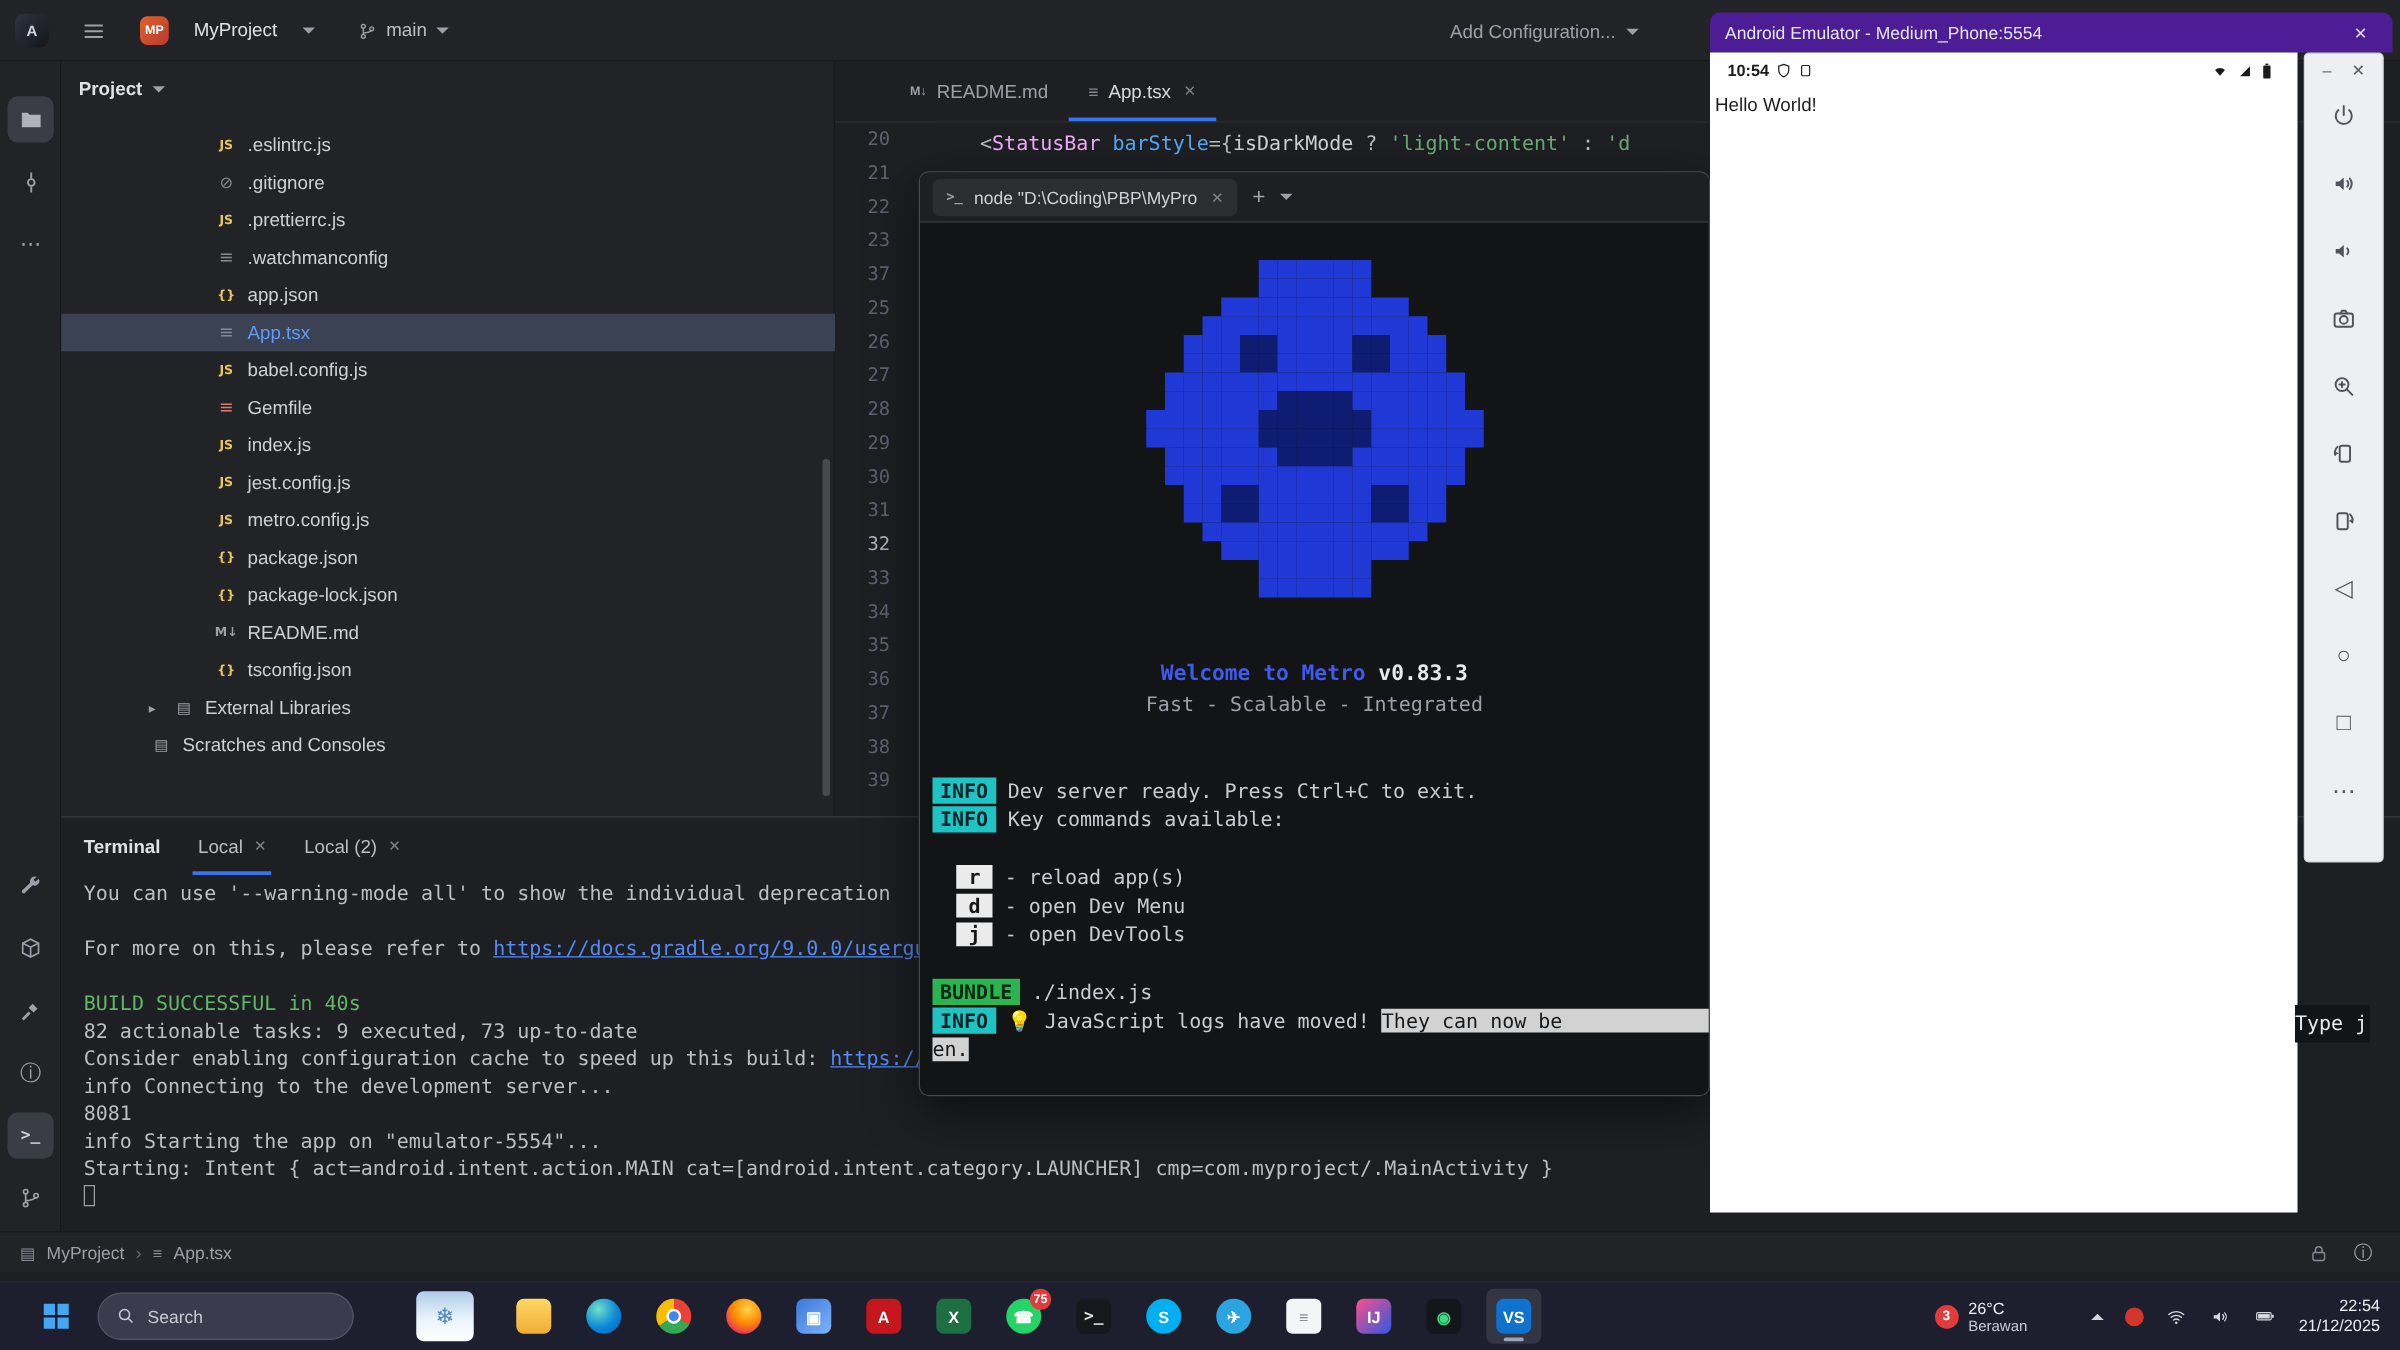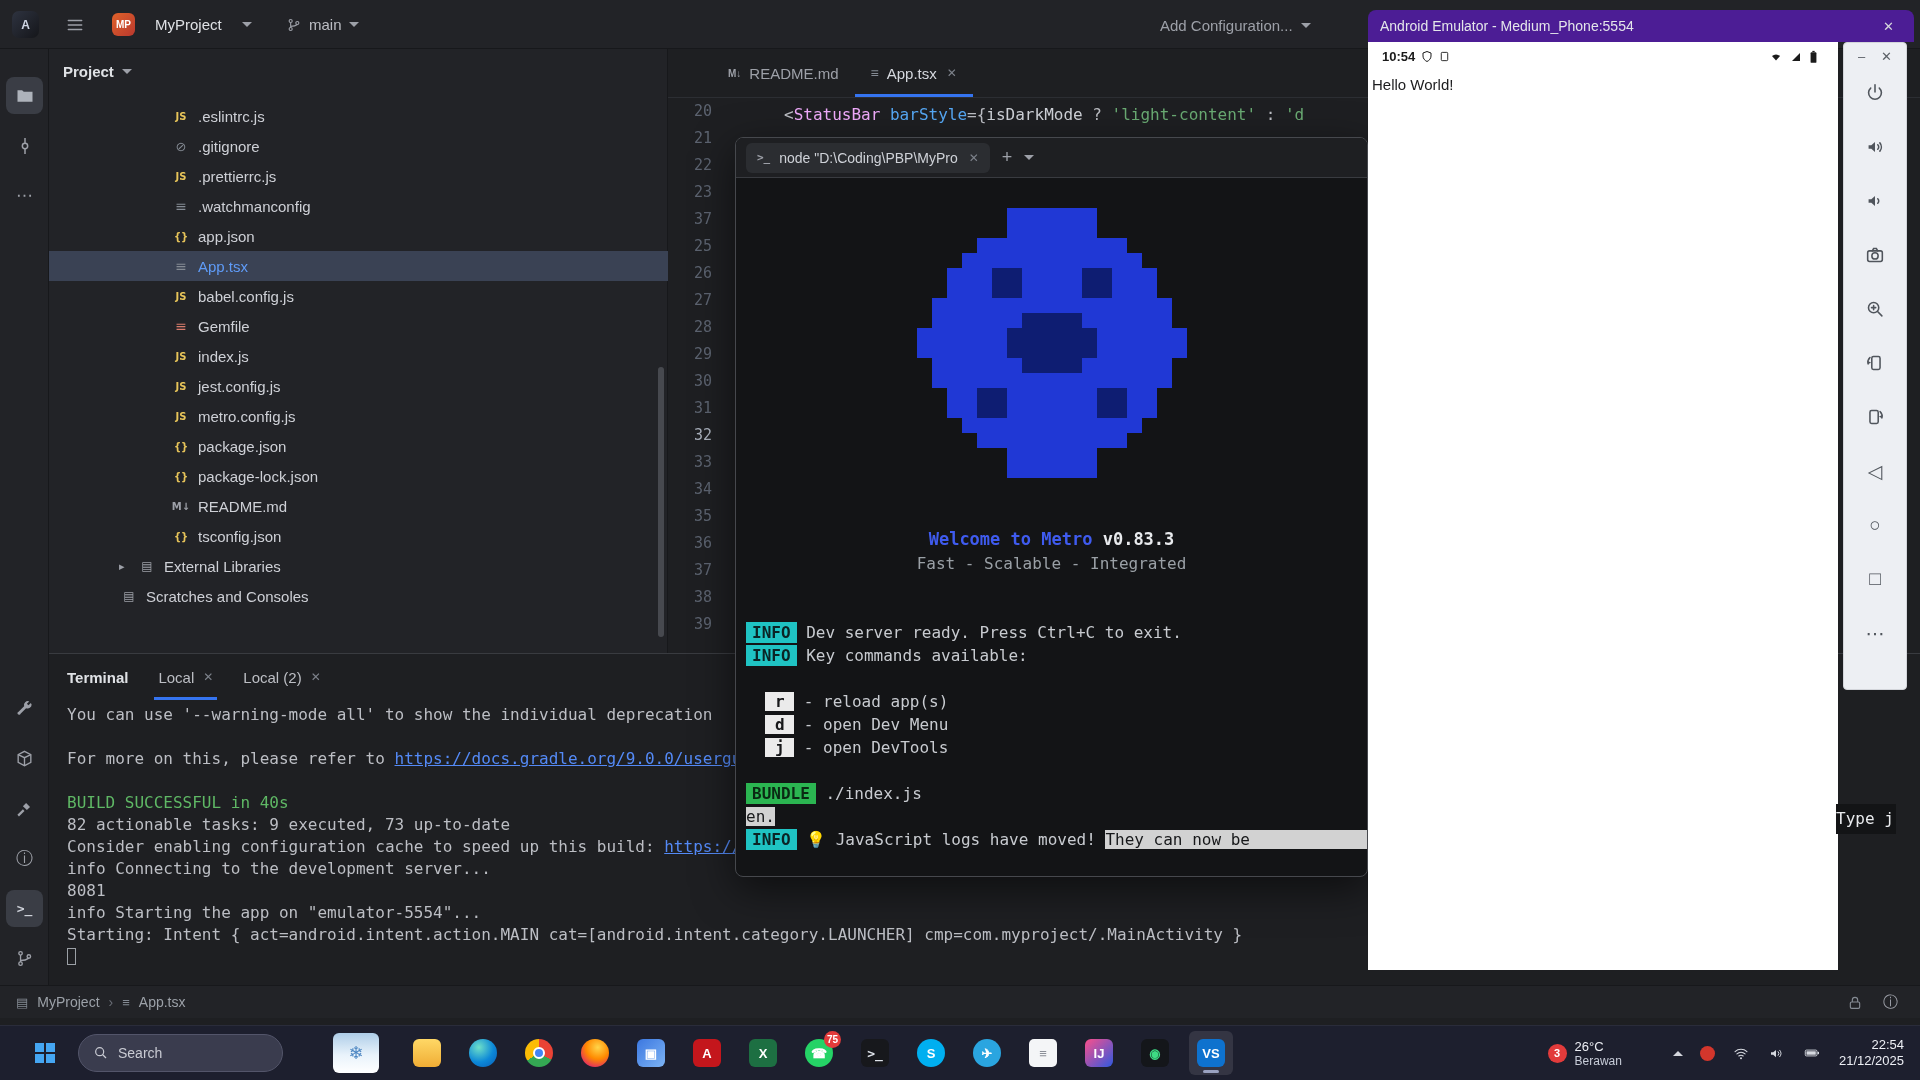--- a/index.html
+++ b/index.html
@@ -756,22 +756,22 @@
     <div id="ft-tagline">Fast - Scalable - Integrated</div>
     <div id="ft-lines">
         <div class="tline"><span class="seg-badge-info">INFO</span><span> Dev server ready. Press Ctrl+C to exit.</span></div>
         <div class="tline"><span class="seg-badge-info">INFO</span><span> Key commands available:</span></div>
         <div class="tline"><span>&nbsp;</span></div>
         <div class="tline"><span>  </span><span class="seg-key"> r </span><span> - reload app(s)</span></div>
         <div class="tline"><span>  </span><span class="seg-key"> d </span><span> - open Dev Menu</span></div>
         <div class="tline"><span>  </span><span class="seg-key"> j </span><span> - open DevTools</span></div>
         <div class="tline"><span>&nbsp;</span></div>
         <div class="tline"><span class="seg-badge-bundle">BUNDLE</span><span> ./index.js</span></div>
+        <div class="tline"><span class="seg-badge-info">INFO</span><span> 💡 JavaScript logs have moved! </span><span class="seg-selected">They can now be                        </span></div>
         <div class="tline"><span class="seg-selected">en.</span></div>
-        <div class="tline"><span class="seg-badge-info">INFO</span><span> 💡 JavaScript logs have moved! </span><span class="seg-selected">They can now be                        </span></div>
       </div>
   </div>
   <div id="typej-fragment">Type j</div>
 
   <div id="emu-titlebar">
     <span>Android Emulator - Medium_Phone:5554</span>
     <span id="emu-close">✕</span>
   </div>
   <div id="emu-screen">
     <div id="emu-status">

